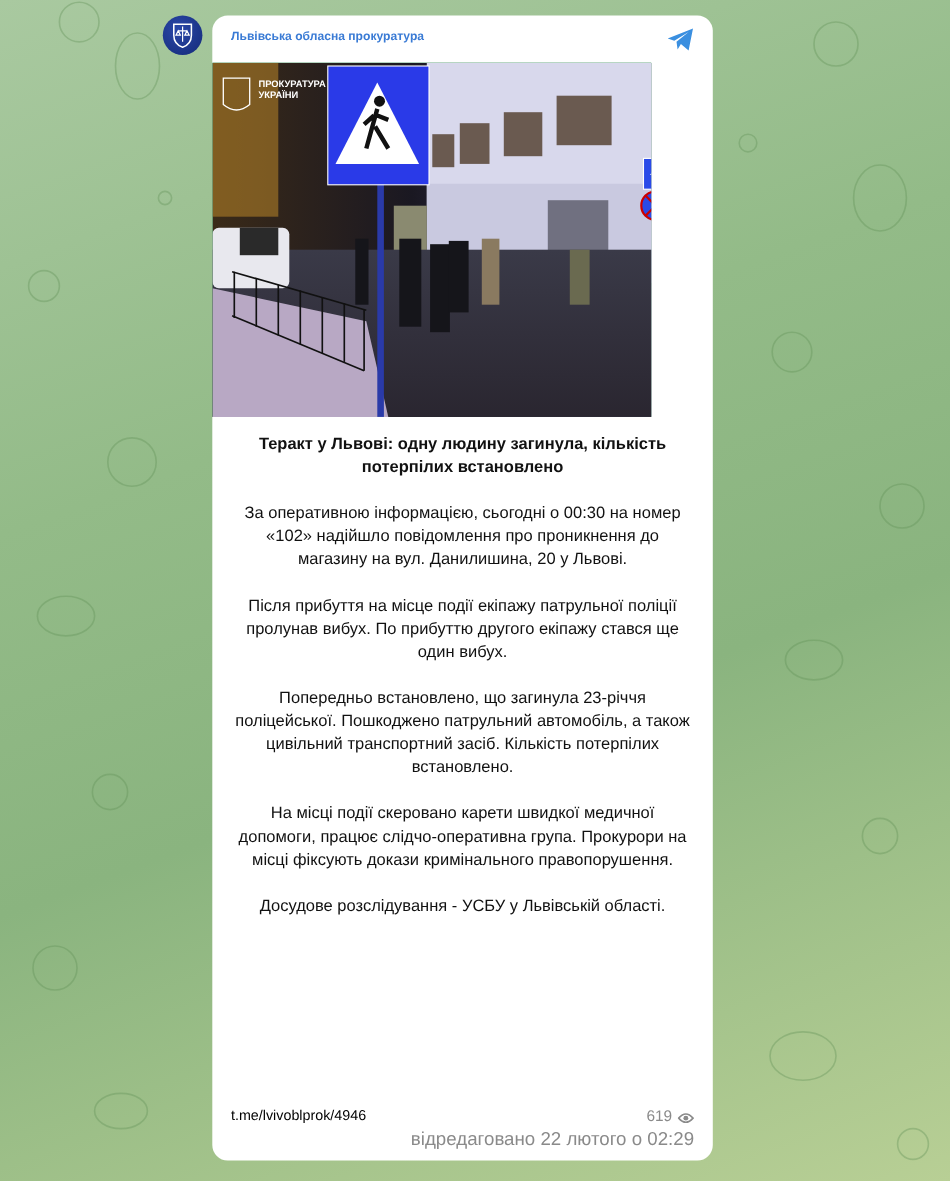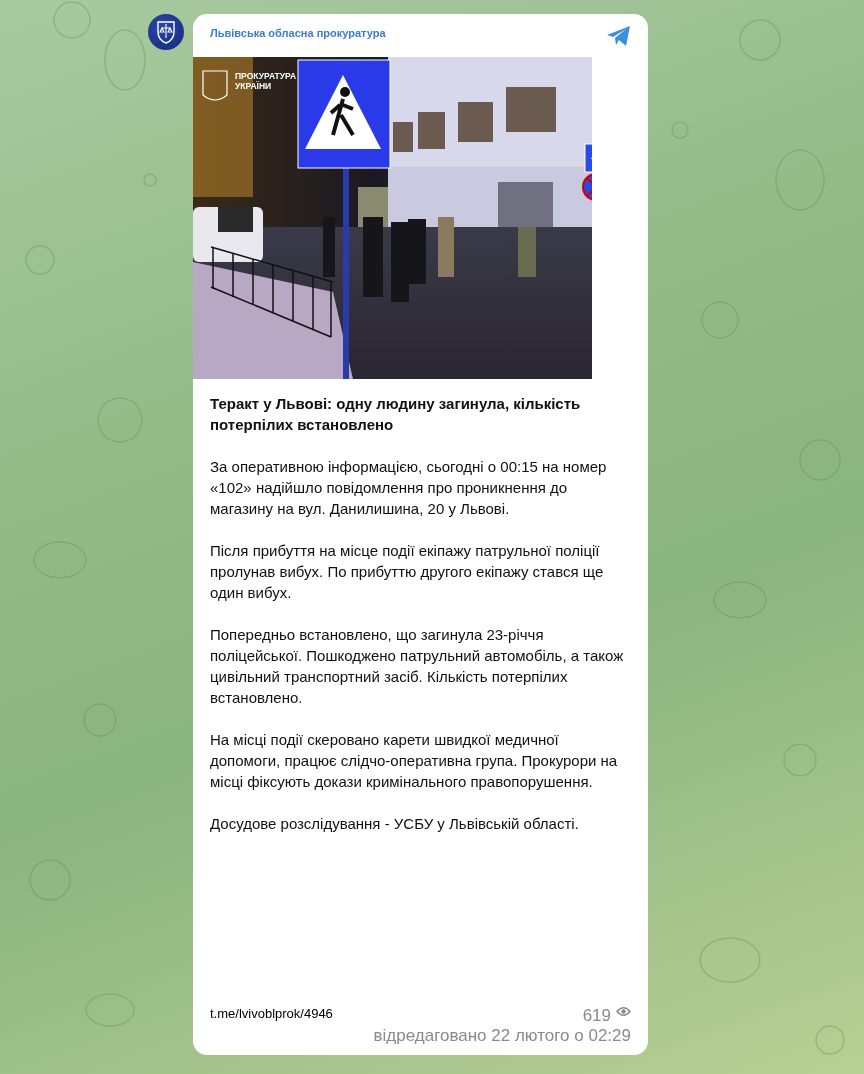--- a/index.html
+++ b/index.html
@@ -18,24 +18,24 @@
     position: absolute; left: 193px; top: 14px; width: 455px; height: 1041px;
     background: #ffffff; border-radius: 14px; overflow: hidden;
   }
   .header { height: 43px; position: relative; }
   .channel-name {
     position: absolute; left: 17px; top: 13px; font-size: 11px; font-weight: bold; color: #3a7bd5;
   }
   .tg-icon { position: absolute; right: 16px; top: 11px; }
   .photo { width: 399px; height: 322px; position: relative; overflow: hidden; background: #15803d; }
   .text { padding: 14px 17px 0 17px; font-size: 15px; line-height: 21px; color: #111; }
-  .text p { margin: 0 0 21px 0; }
+  .text p { margin: 0 0 21px 0; text-align: center; }
   .title { font-weight: bold; }
   .footer-link { position: absolute; left: 17px; top: 992px; font-size: 13px; color: #000000; text-decoration: none; }
-  .views { position: absolute; right: 17px; top: 992px; font-size: 17px; color: #8a8a8a; display: flex; align-items: flex-start; gap: 5px; }
+  .views { position: absolute; right: 17px; top: 992px; font-size: 14px; color: #8a8a8a; display: flex; align-items: flex-end; gap: 5px; }
   .edited { position: absolute; right: 17px; top: 1012px; font-size: 17px; color: #8a8a8a; margin-left: 27px; }
 </style>
 </head>
 <body>
 
 <svg class="bg-doodles" width="864" height="1074">
   <g fill="none" stroke="#5f8f55" stroke-width="1.5">
     <circle cx="72" cy="20" r="18"></circle>
       <ellipse cx="125" cy="60" rx="20" ry="30"></ellipse>
     <circle cx="40" cy="260" r="14"></circle>
@@ -135,21 +135,21 @@
       <g fill="#fff">
         <path d="M10 14 H34 V38 Q22 48 10 38 Z" fill="none" stroke="#fff" stroke-width="1.2"></path>
         <text x="42" y="22" font-family="Liberation Sans, sans-serif" font-size="8.5" font-weight="bold">ПРОКУРАТУРА</text>
         <text x="42" y="32" font-family="Liberation Sans, sans-serif" font-size="8.5" font-weight="bold">УКРАЇНИ</text>
       </g>
     </svg>
   </div>
 
   <div class="text">
     <p class="title">Теракт у Львові: одну людину загинула, кількість потерпілих встановлено</p>
-    <p>За оперативною інформацією, сьогодні о 00:15 на номер «102» надійшло повідомлення про проникнення до магазину на вул. Данилишина, 20 у Львові.</p>
+    <p>За оперативною інформацією, сьогодні о 00:30 на номер «102» надійшло повідомлення про проникнення до магазину на вул. Данилишина, 20 у Львові.</p>
     <p>Після прибуття на місце події екіпажу патрульної поліції пролунав вибух. По прибуттю другого екіпажу стався ще один вибух.</p>
     <p>Попередньо встановлено, що загинула 23-річчя поліцейської. Пошкоджено патрульний автомобіль, а також цивільний транспортний засіб. Кількість потерпілих встановлено.</p>
     <p>На місці події скеровано карети швидкої медичної допомоги, працює слідчо-оперативна група. Прокурори на місці фіксують докази кримінального правопорушення.</p>
     <p>Досудове розслідування - УСБУ у Львівській області.</p>
   </div>
 
   <a class="footer-link">t.me/lvivoblprok/4946</a>
   <div class="views">
     <span>619</span>
     <svg width="15" height="11" viewBox="0 0 15 11">

